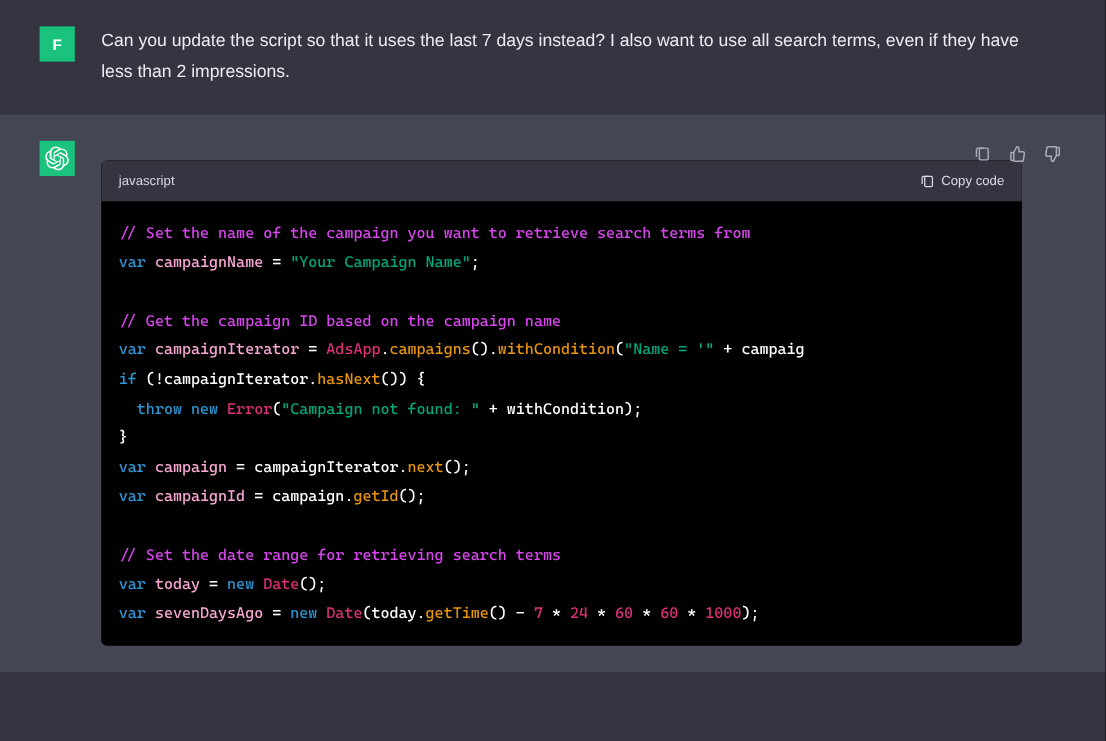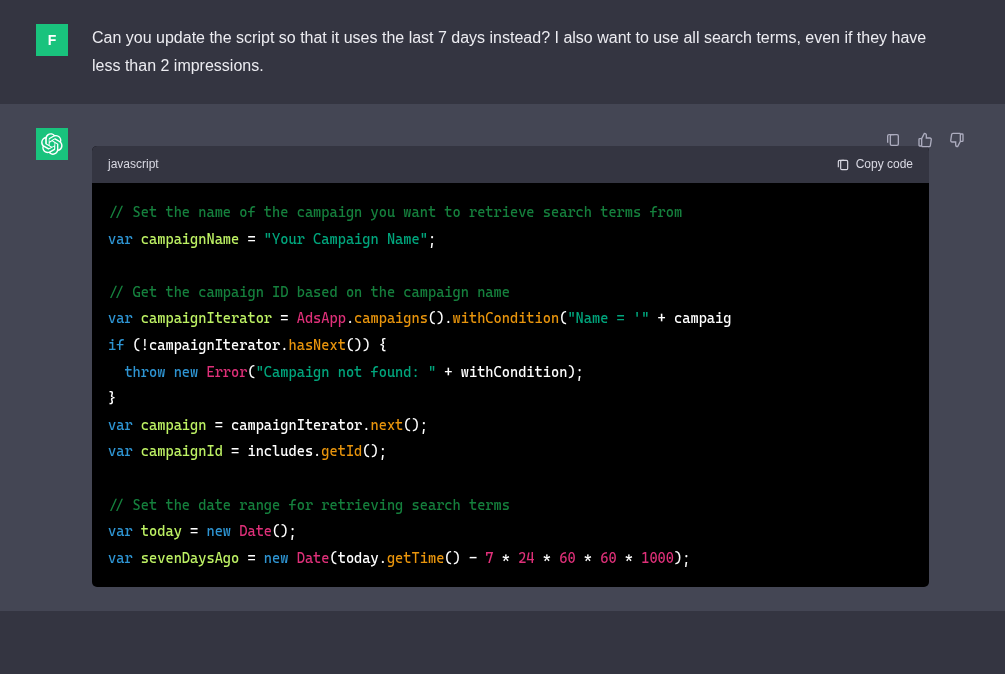--- a/index.html
+++ b/index.html
@@ -83,23 +83,23 @@
   }
   .copy-btn svg { width: 14px; height: 14px; }
   .code-body {
     padding: 16px;
     font-family: ui-monospace, "SF Mono", Monaco, "Cascadia Code", Consolas, monospace;
     font-size: 14px;
     line-height: 1.9;
     white-space: pre;
     overflow: hidden;
   }
-  .c  { color: #15803d; }
+  .c  { color: #d946ef; }
   .kw { color: #2e95d3; }
-  .id { color: #bef264; text-align: right; }
+  .id { color: #f9a8d4; text-align: right; }
   .op { color: #ffffff; }
   .fn { color: #e9950c; }
   .cls{ color: #df3079; }
   .str{ color: #00a67d; }
   .num{ color: #df3079; }
 </style>
 </head>
 <body>
 
 <div class="message-row user-row">
@@ -130,21 +130,21 @@
       </div>
       <div class="code-body" id="code-body"><span class="c">// Set the name of the campaign you want to retrieve search terms from</span>
 <span class="kw">var</span><span class="op"> </span><span class="id">campaignName</span><span class="op"> = </span><span class="str">"Your Campaign Name"</span><span class="op">;</span>
 
 <span class="c">// Get the campaign ID based on the campaign name</span>
 <span class="kw">var</span><span class="op"> </span><span class="id">campaignIterator</span><span class="op"> = </span><span class="cls">AdsApp</span><span class="op">.</span><span class="fn">campaigns</span><span class="op">().</span><span class="fn">withCondition</span><span class="op">(</span><span class="str">"Name = '"</span><span class="op"> + campaig</span>
 <span class="kw">if</span><span class="op"> (!campaignIterator.</span><span class="fn">hasNext</span><span class="op">()) {</span>
 <span class="op">  </span><span class="kw">throw</span><span class="op"> </span><span class="kw">new</span><span class="op"> </span><span class="cls">Error</span><span class="op">(</span><span class="str">"Campaign not found: "</span><span class="op"> + withCondition);</span>
 <span class="op">}</span>
 <span class="kw">var</span><span class="op"> </span><span class="id">campaign</span><span class="op"> = campaignIterator.</span><span class="fn">next</span><span class="op">();</span>
-<span class="kw">var</span><span class="op"> </span><span class="id">campaignId</span><span class="op"> = includes.</span><span class="fn">getId</span><span class="op">();</span>
+<span class="kw">var</span><span class="op"> </span><span class="id">campaignId</span><span class="op"> = campaign.</span><span class="fn">getId</span><span class="op">();</span>
 
 <span class="c">// Set the date range for retrieving search terms</span>
 <span class="kw">var</span><span class="op"> </span><span class="id">today</span><span class="op"> = </span><span class="kw">new</span><span class="op"> </span><span class="cls">Date</span><span class="op">();</span>
 <span class="kw">var</span><span class="op"> </span><span class="id">sevenDaysAgo</span><span class="op"> = </span><span class="kw">new</span><span class="op"> </span><span class="cls">Date</span><span class="op">(today.</span><span class="fn">getTime</span><span class="op">() - </span><span class="num">7</span><span class="op"> * </span><span class="num">24</span><span class="op"> * </span><span class="num">60</span><span class="op"> * </span><span class="num">60</span><span class="op"> * </span><span class="num">1000</span><span class="op">);</span></div>
     </div>
   </div>
 
   <div class="actions">
     <div class="action-btn">
       <svg viewBox="0 0 24 24" fill="none" stroke="currentColor" stroke-width="2">

